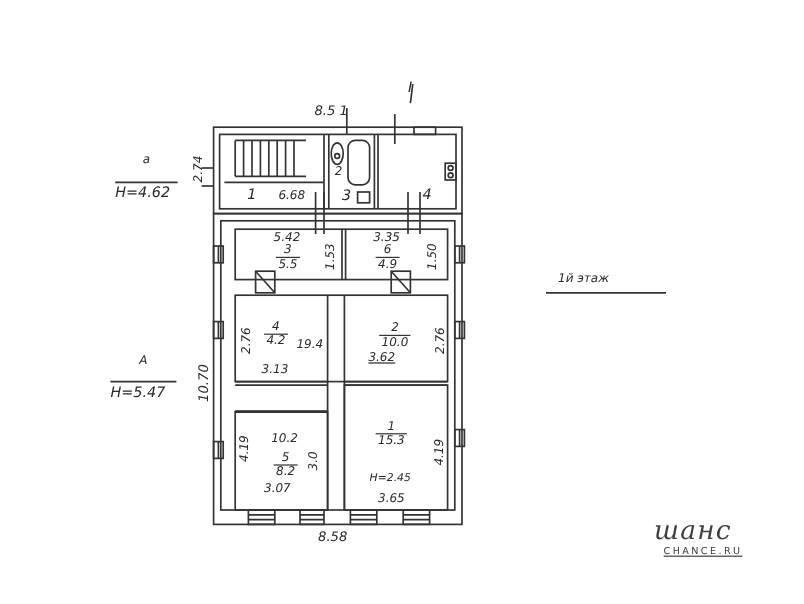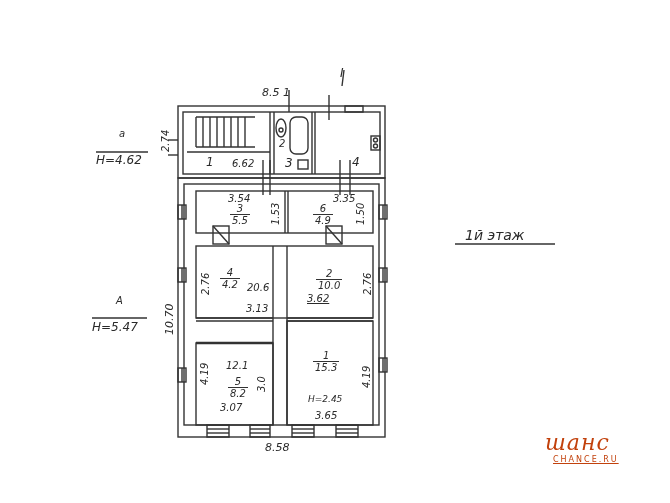--- a/index.html
+++ b/index.html
@@ -1,26 +1,26 @@
 <!DOCTYPE html>
 <html><head>
 <meta charset="utf-8">
 <style>
   html, body { margin: 0; padding: 0; background: #ffffff; }
   body { width: 670px; height: 503px; position: relative; overflow: hidden;
          font-family: "DejaVu Sans", sans-serif; color: #222; }
   .lbl { position: absolute; font-style: italic; font-size: 10px; color: #2a2a2a; white-space: nowrap; }
-  .big { font-size: 14px; }
+  .big { font-size: 10px; }
   .mid { font-size: 12px; }
   .vert { transform: rotate(-90deg); transform-origin: left top; }
   .frac { position: absolute; text-align: center; font-style: italic; font-size: 10px; color: #2a2a2a; }
   .frac .num { display:block; border-bottom: 1px solid #333; padding: 0 2px; }
   .frac .den { display:block; padding: 0 2px; }
   svg { position: absolute; left: 0; top: 0; }
-  .watermark { position:absolute; left:545px; top:430px; color:#c2410c; font-style: italic; }
+  .watermark { position:absolute; left:545px; top:430px; color:#404040; font-style: italic; }
   .watermark .w1 { font-size: 22px; font-family: "DejaVu Serif", serif; letter-spacing: 1px; display:block; }
   .watermark .w2 { font-size: 8px; letter-spacing: 2px; display:block; margin-left: 8px; font-style: normal; text-decoration: underline; }
 </style>
 </head>
 <body>
 
 <svg width="670" height="503" viewBox="0 0 670 503">
   <g stroke="#333" fill="none" stroke-width="1.4">
 
     <rect x="178" y="106" width="207" height="72"></rect>
@@ -135,55 +135,55 @@
 
 <div class="lbl big" style="left:465px;top:227px;">1й этаж</div>
 <div class="lbl mid" style="left:340px;top:66px;">I</div>
 
 <div class="lbl" style="left:262px;top:86px;font-size:11px;">8.5 1</div>
 <div class="lbl" style="left:265px;top:441px;font-size:11px;">8.58</div>
 <div class="lbl vert" style="left:163px;top:335px;font-size:11px;">10.70</div>
 <div class="lbl vert" style="left:160px;top:152px;">2.74</div>
 
 <div class="lbl mid" style="left:206px;top:155px;">1</div>
-<div class="lbl" style="left:232px;top:158px;">6.62</div>
+<div class="lbl" style="left:232px;top:158px;">6.68</div>
 <div class="lbl" style="left:279px;top:138px;">2</div>
 <div class="lbl mid" style="left:285px;top:156px;">3</div>
 <div class="lbl mid" style="left:352px;top:155px;">4</div>
 
-<div class="lbl" style="left:228px;top:193px;">3.54</div>
+<div class="lbl" style="left:228px;top:193px;">5.42</div>
 <div class="frac" style="left:230px;top:203px;">
   <span class="num">3</span>
   <span class="den">5.5</span>
 </div>
 <div class="lbl vert" style="left:270px;top:225px;">1.53</div>
 
-<div class="lbl" style="left:333px;top:193px;">3.35</div>
+<div class="lbl" style="left:311px;top:193px;">3.35</div>
 <div class="frac" style="left:313px;top:203px;">
   <span class="num">6</span>
   <span class="den">4.9</span>
 </div>
 <div class="lbl vert" style="left:355px;top:225px;">1.50</div>
 
 <div class="frac" style="left:220px;top:267px;">
   <span class="num">4</span>
   <span class="den">4.2</span>
 </div>
-<div class="lbl" style="left:247px;top:282px;">20.6</div>
-<div class="lbl" style="left:218px;top:303px;margin-left:28px;">3.13</div>
+<div class="lbl" style="left:247px;top:282px;">19.4</div>
+<div class="lbl" style="left:218px;top:303px;">3.13</div>
 <div class="lbl vert" style="left:200px;top:295px;">2.76</div>
 
 <div class="frac" style="left:316px;top:268px;">
   <span class="num">2</span>
   <span class="den">10.0</span>
 </div>
 <div class="lbl" style="left:307px;top:293px;text-decoration:underline;">3.62</div>
 <div class="lbl vert" style="left:362px;top:295px;">2.76</div>
 
-<div class="lbl" style="left:226px;top:360px;">12.1</div>
+<div class="lbl" style="left:226px;top:360px;">10.2</div>
 <div class="frac" style="left:228px;top:376px;">
   <span class="num">5</span>
   <span class="den">8.2</span>
 </div>
 <div class="lbl" style="left:220px;top:402px;">3.07</div>
 <div class="lbl vert" style="left:199px;top:385px;">4.19</div>
 <div class="lbl vert" style="left:256px;top:392px;">3.0</div>
 
 <div class="frac" style="left:313px;top:350px;">
   <span class="num">1</span>

